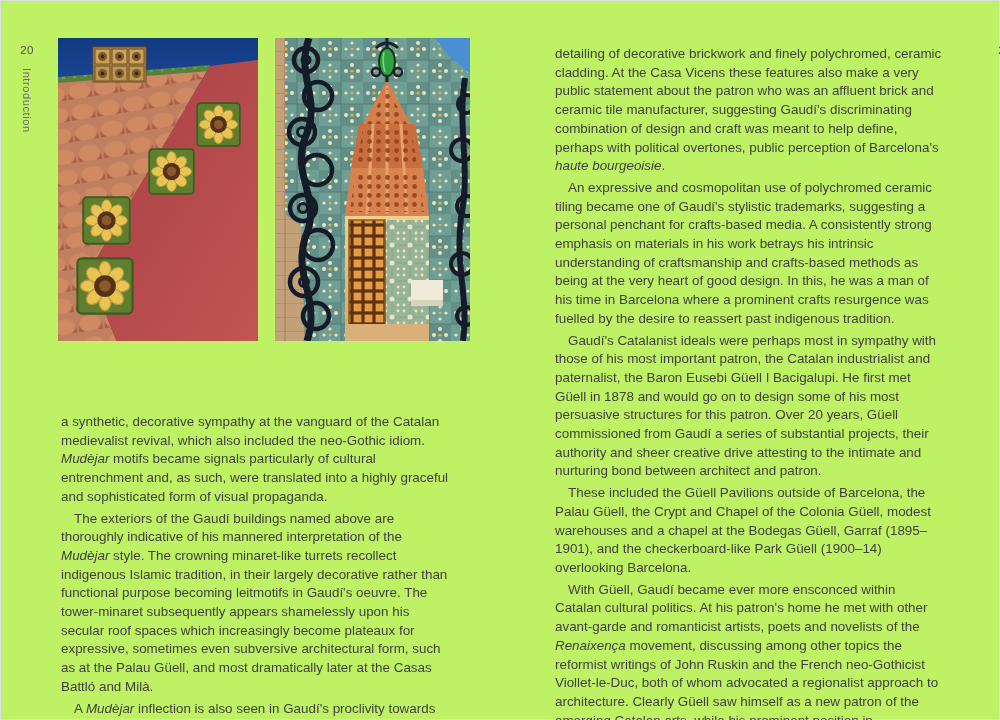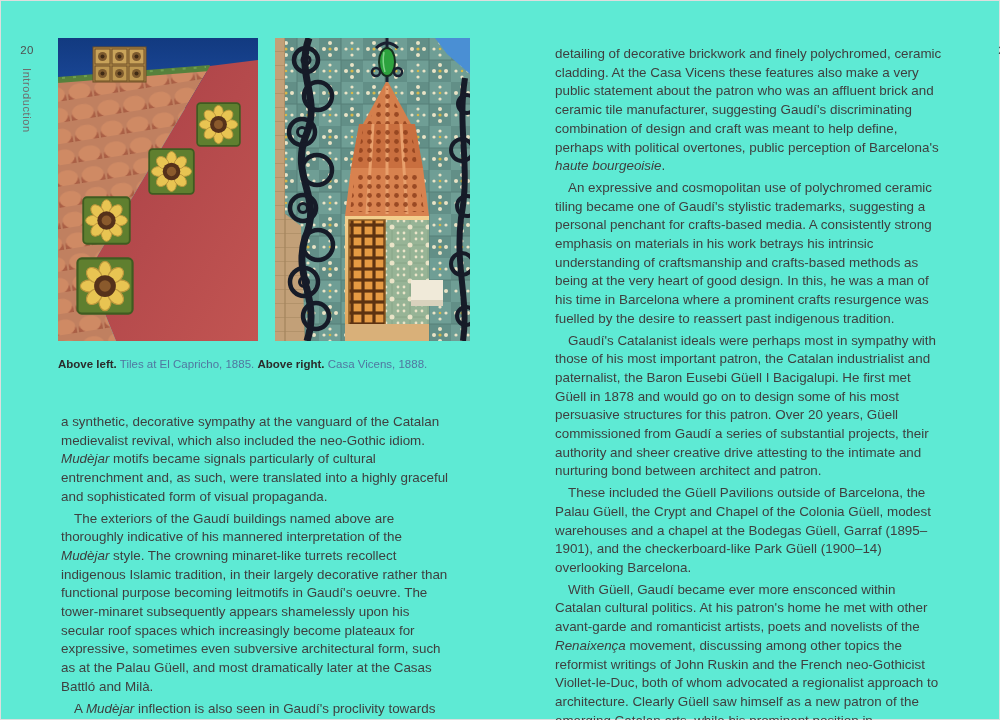--- a/index.html
+++ b/index.html
@@ -1,17 +1,17 @@
 <!DOCTYPE html>
 <html><head>
 <meta charset="utf-8">
 <style>
   html,body{margin:0;padding:0;background:#f2f2f2;}
   .page{
-    position:relative;width:1000px;height:720px;background:#5eead4;
+    position:relative;width:1000px;height:720px;background:#bef264;
     box-shadow:inset 0 0 0 1px #dedede;overflow:hidden;
     font-family:"Liberation Sans", sans-serif;color:#3c3c3c;
   }
   
   .margin-block{position:absolute;top:44px;width:18px;text-align:center;}
   .margin-left{left:18px;}
   .margin-right{left:996px;}
   .pageno{font-size:11.5px;color:#4f4f4f;letter-spacing:.3px;}
   .vlabel{
     margin-top:12px;writing-mode:vertical-rl;font-size:11px;color:#6e6e6e;
@@ -247,21 +247,20 @@
         <path d="M190,40 C182,90 196,130 186,180 C180,230 194,260 188,303" stroke-width="6"></path>
         <circle cx="192" cy="66" r="9" stroke-width="4"></circle>
         <circle cx="187" cy="112" r="11" stroke-width="4"></circle>
         <circle cx="192" cy="168" r="10" stroke-width="4"></circle>
         <circle cx="187" cy="226" r="11" stroke-width="4"></circle>
         <circle cx="191" cy="278" r="9" stroke-width="4"></circle>
       </g>
     </svg>
   </div>
 
-  <div class="caption"><b>Above left.</b><span> Tiles at El Capricho, 1885. </span><b>Above right.</b><span> Casa Vicens, 1888.</span></div>
 
   <div class="col col-left">
     <p><span>a synthetic, decorative sympathy at the vanguard of the Catalan medievalist revival, which also included the neo-Gothic idiom. </span><i>Mudèjar</i><span> motifs became signals particularly of cultural entrenchment and, as such, were translated into a highly graceful and sophisticated form of visual propaganda.</span></p>
     <p class="ind"><span>The exteriors of the Gaudí buildings named above are thoroughly indicative of his mannered interpretation of the </span><i>Mudèjar</i><span> style. The crowning minaret-like turrets recollect indigenous Islamic tradition, in their largely decorative rather than functional purpose becoming leitmotifs in Gaudí's oeuvre. The tower-minaret subsequently appears shamelessly upon his secular roof spaces which increasingly become plateaux for expressive, sometimes even subversive architectural form, such as at the Palau Güell, and most dramatically later at the Casas Battló and Milà.</span></p>
     <p class="ind"><span>A </span><i>Mudèjar</i><span> inflection is also seen in Gaudí's proclivity towards dense surface ornamentation and patterning, created by horizontal and stepped</span></p>
   </div>
 
   <div class="col col-right">
     <p><span>detailing of decorative brickwork and finely polychromed, ceramic cladding. At the Casa Vicens these features also make a very public statement about the patron who was an affluent brick and ceramic tile manufacturer, suggesting Gaudí's discriminating combination of design and craft was meant to help define, perhaps with political overtones, public perception of Barcelona's </span><i>haute bourgeoisie</i><span>.</span></p>
     <p class="ind"><span>An expressive and cosmopolitan use of polychromed ceramic tiling became one of Gaudí's stylistic trademarks, suggesting a personal penchant for crafts-based media. A consistently strong emphasis on materials in his work betrays his intrinsic understanding of craftsmanship and crafts-based methods as being at the very heart of good design. In this, he was a man of his time in Barcelona where a prominent crafts resurgence was fuelled by the desire to reassert past indigenous tradition.</span></p>

